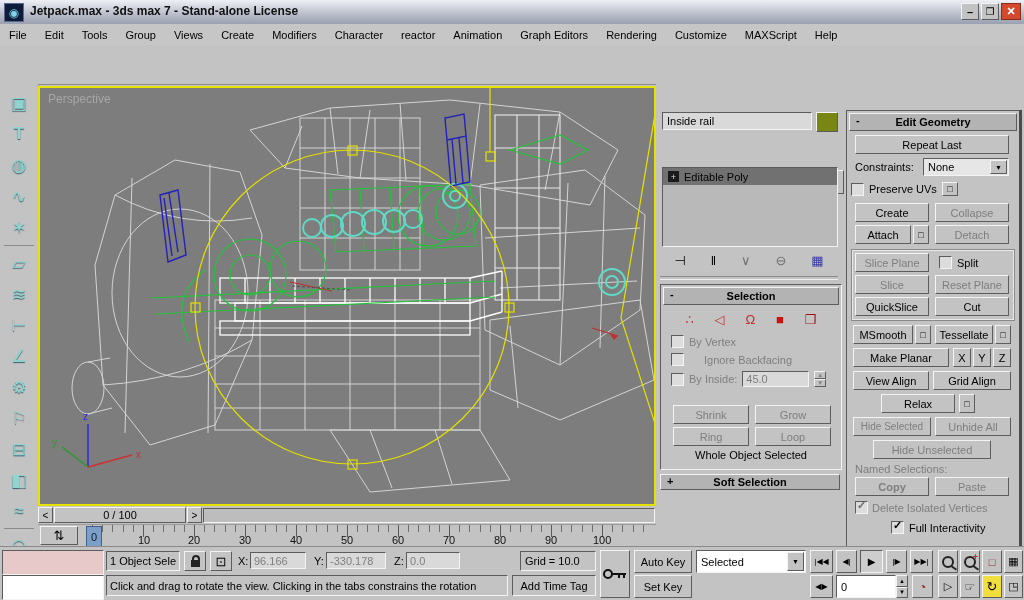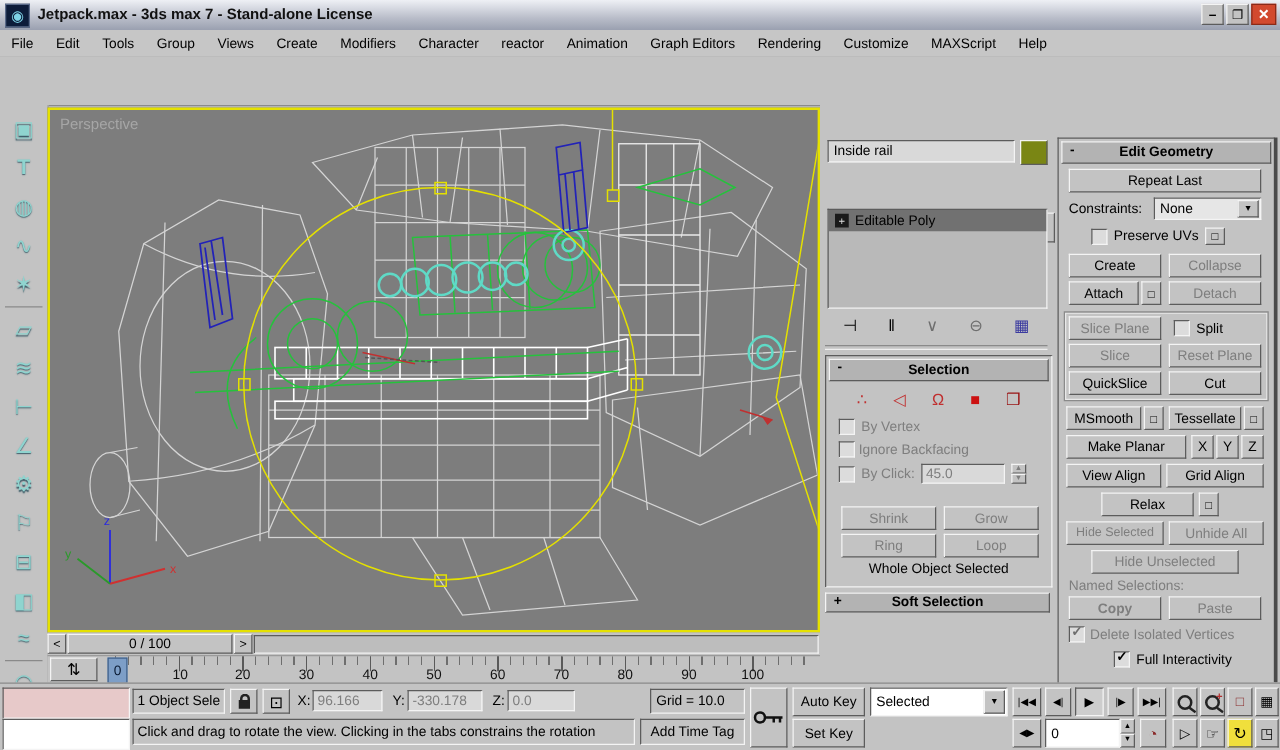--- a/index.html
+++ b/index.html
@@ -321,27 +321,27 @@
         <span class="sobj">∴</span>
         <span class="sobj">◁</span>
         <span class="sobj">Ω</span>
         <span class="sobj" style="color:#cc1111;">■</span>
         <span class="sobj" style="color:#991111;">❒</span>
       </div>
       <div class="lbl dis" style="margin:4px 0 0 10px;gap:5px;">
         <span class="cb"></span>
         <span>By Vertex</span>
       </div>
-      <div class="lbl dis" style="margin:5px 0 0 10px;gap:3px;">
+      <div class="lbl dis" style="margin:5px 0 0 10px;gap:20px;">
         <span class="cb"></span>
         <span>Ignore Backfacing</span>
       </div>
       <div class="lbl dis" style="margin:5px 0 0 10px;gap:5px;">
         <span class="cb"></span>
-        <span>By Click:</span>
+        <span>By Inside:</span>
         <span class="field" style="width:62px;height:14px;display:inline-flex;align-items:center;padding-left:3px;color:#7e7e7e;">45.0</span>
         <span class="spin" style="height:16px;">
             <div>▲</div>
             <div>▼</div>
           </span>
       </div>
       <div class="abs btn raised dis rbtn" style="left:12px;top:120px;width:76px;">Shrink</div>
       <div class="abs btn raised dis rbtn" style="left:94px;top:120px;width:76px;">Grow</div>
       <div class="abs btn raised dis rbtn" style="left:12px;top:142px;width:76px;">Ring</div>
       <div class="abs btn raised dis rbtn" style="left:94px;top:142px;width:76px;">Loop</div>
@@ -357,21 +357,21 @@
       <div class="hdr raised" style="height:16px;margin:2px;">
         <span class="pm">-</span>
         <span>Edit Geometry</span>
       </div>
       <div class="abs btn raised rbtn" style="left:8px;top:24px;width:154px;">Repeat Last</div>
       <div class="abs lbl" style="left:8px;top:50px;">Constraints:</div>
       <div class="abs ddf" style="left:76px;top:47px;width:86px;height:18px;">
         <span>None</span>
         <span class="dda">▼</span>
       </div>
-      <div class="abs lbl" style="left:26px;top:71px;gap:5px;">
+      <div class="abs lbl" style="left:4px;top:71px;gap:5px;">
         <span class="cb"></span>
         <span>Preserve UVs</span>
         <span class="btn raised" style="width:16px;height:14px;font-size:9px;">□</span>
       </div>
       <div class="abs btn raised rbtn" style="left:8px;top:92px;width:74px;">Create</div>
       <div class="abs btn raised rbtn dis" style="left:88px;top:92px;width:74px;">Collapse</div>
       <div class="abs btn raised rbtn" style="left:8px;top:114px;width:56px;">Attach</div>
       <div class="abs btn raised rbtn" style="left:66px;top:114px;width:16px;font-size:9px;">□</div>
       <div class="abs btn raised rbtn dis" style="left:88px;top:114px;width:74px;">Detach</div>
 

